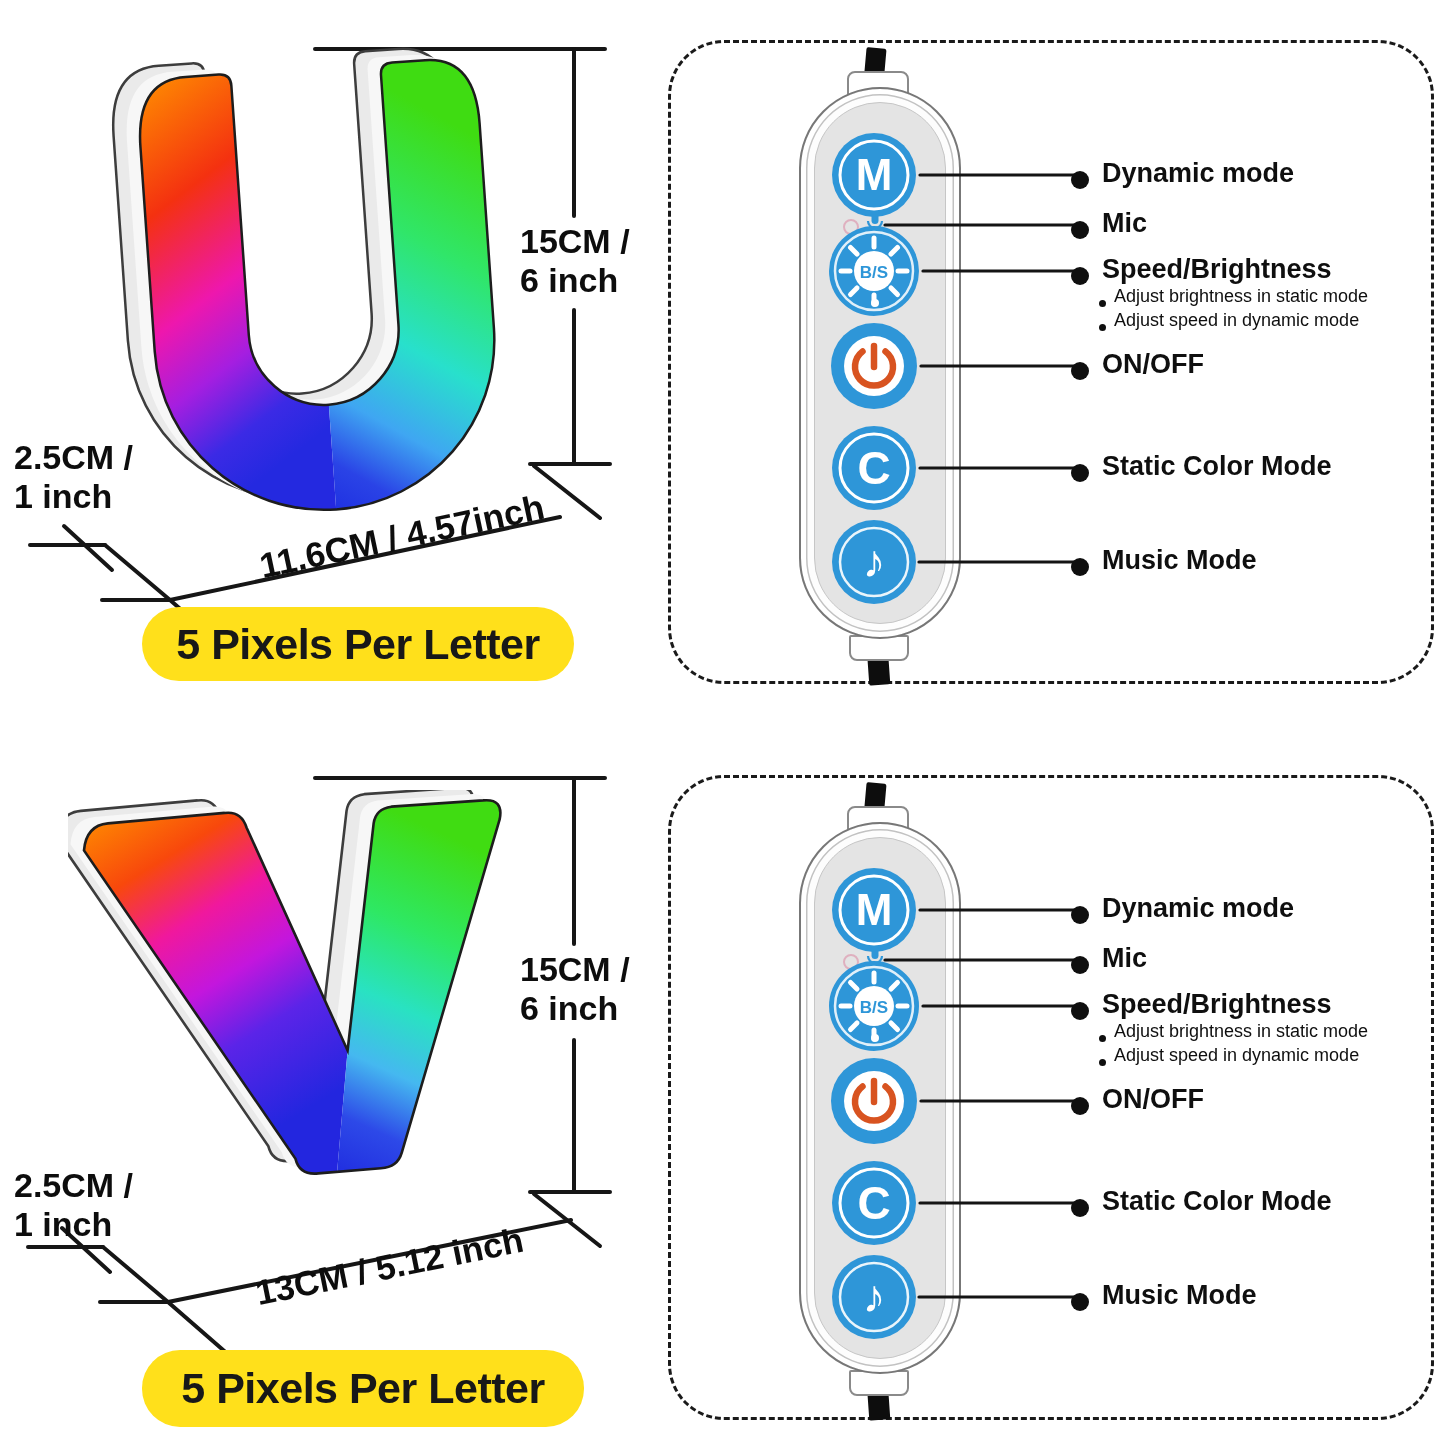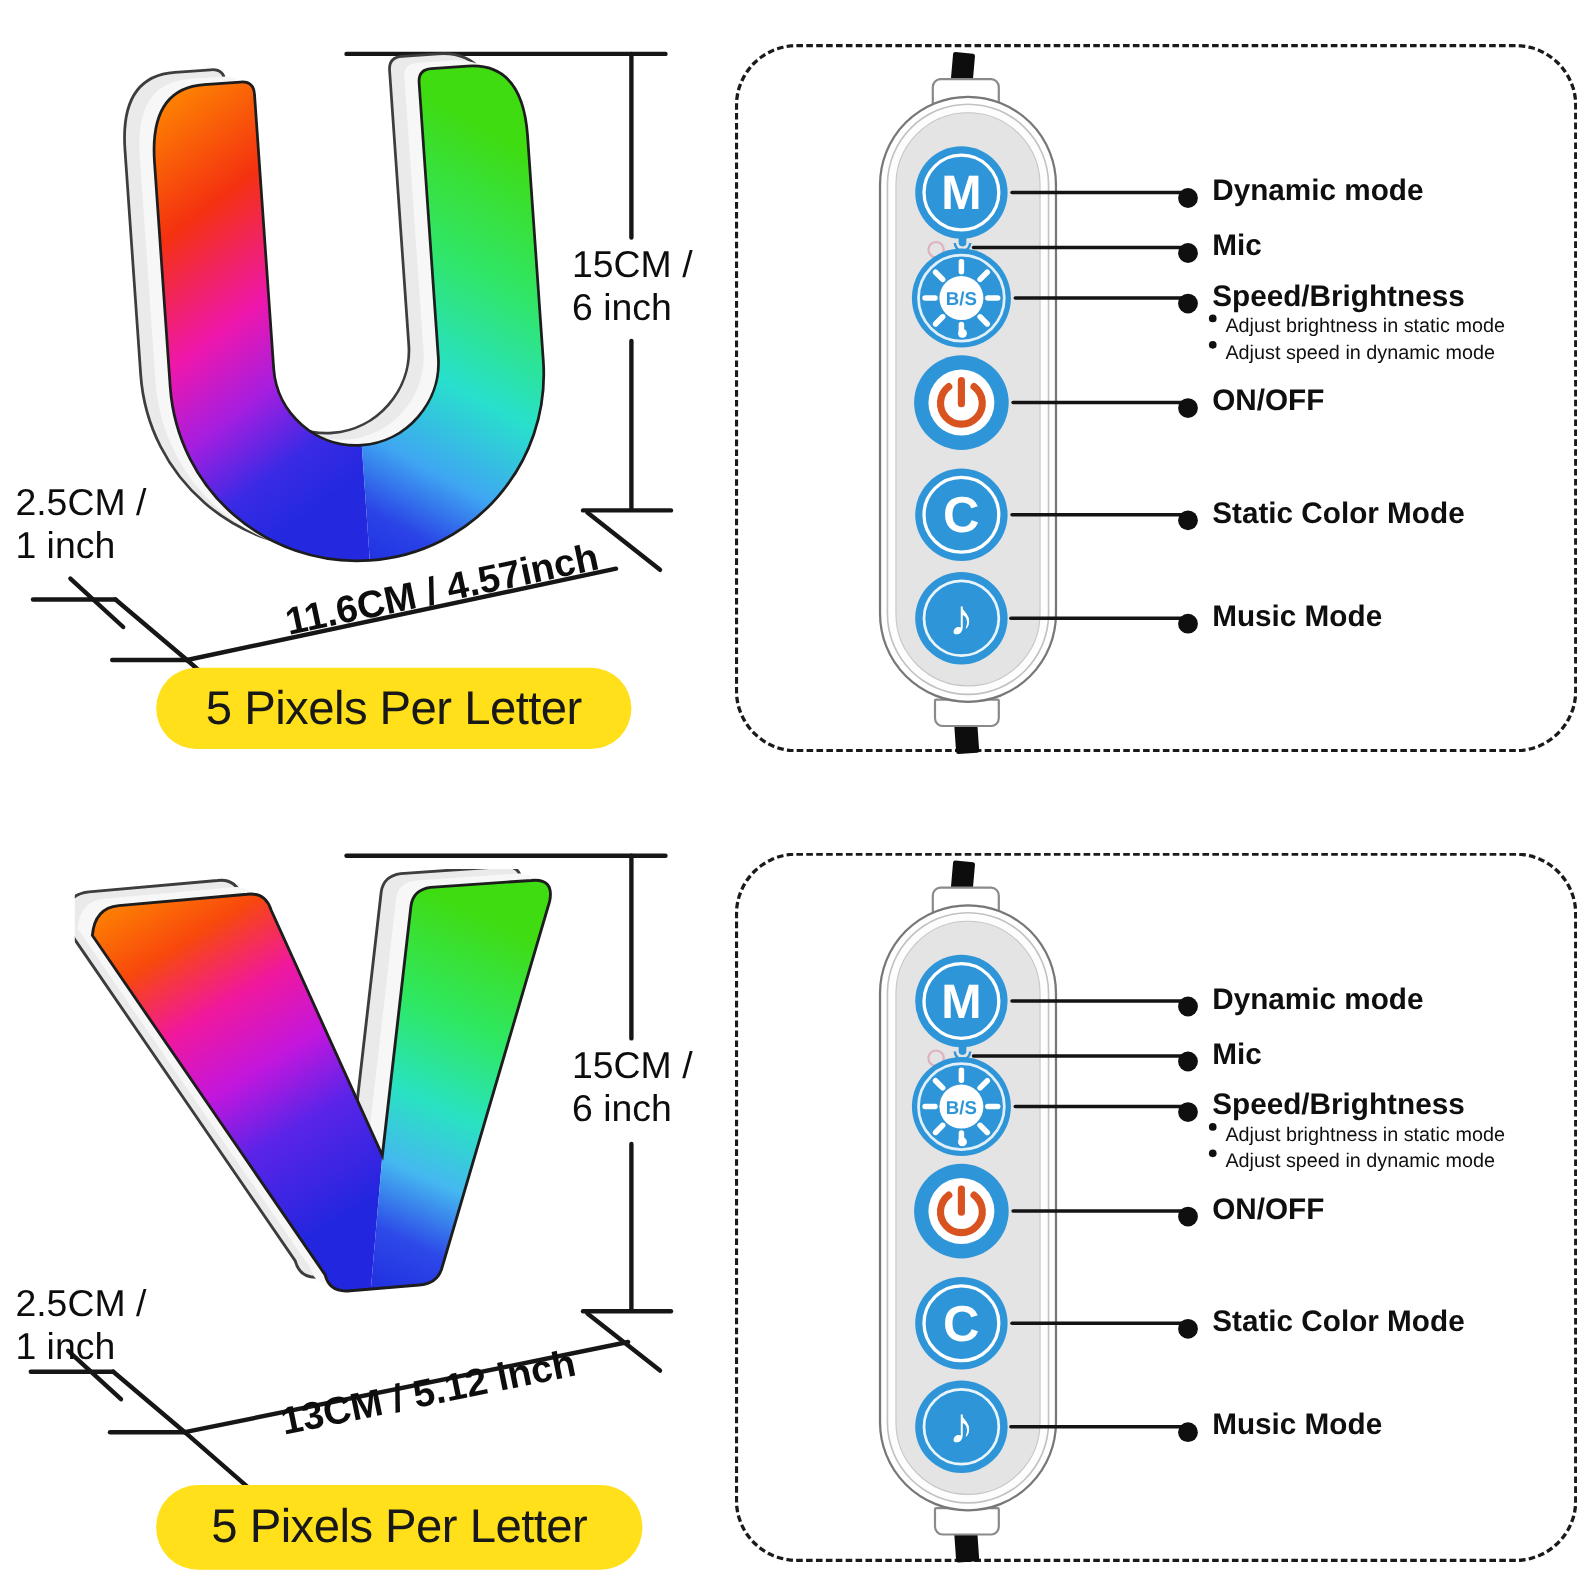--- a/index.html
+++ b/index.html
@@ -1,24 +1,24 @@
 <!DOCTYPE html>
 <html><head>
 <meta charset="utf-8">
 <style>
   html,body{margin:0;padding:0;background:#fff;}
   .stage{position:relative;width:1445px;height:1445px;background:#ffffff;overflow:hidden;
          font-family:"Liberation Sans",sans-serif;color:#111;}
   .abs{position:absolute;}
 
   
-  .dim-text{position:absolute;font-weight:400;font-size:34px;line-height:39px;color:#0d0d0d;white-space:pre-line;}
+  .dim-text{position:absolute;font-weight:700;font-size:34px;line-height:39px;color:#0d0d0d;white-space:pre-line;}
   .width-label{position:absolute;font-weight:700;font-size:35px;color:#0d0d0d;transform-origin:0 0;white-space:nowrap;}
   .badge{position:absolute;background:#ffe01b;border-radius:38px;display:flex;align-items:center;justify-content:center;
-         font-weight:400;font-size:43px;color:#181818;letter-spacing:-0.5px;}
+         font-weight:700;font-size:43px;color:#181818;letter-spacing:-0.5px;}
 
   
   .panel{position:absolute;left:668px;width:766px;border:3.5px dashed #1a1a1a;border-radius:56px;box-sizing:border-box;}
   .panel.p1{top:40px;height:644px;}
   .panel.p2{top:775px;height:645px;}
 
   .cable{position:absolute;background:#0d0d0d;border-radius:2px;}
   .cable.top{left:194px;top:5px;width:20px;height:36px;transform:rotate(5deg);}
   .cable.bottom{left:197px;top:604px;width:21px;height:38px;transform:rotate(-4deg);}
   .neck{position:absolute;background:#fff;border:2px solid #8a8a8a;}
@@ -34,21 +34,21 @@
   .rbtn{position:absolute;}
   .mic-led{position:absolute;left:172px;top:176px;width:12px;height:12px;border:2.5px solid #dfb0bf;border-radius:50%;}
   .mid-dot{position:absolute;left:200px;top:256px;width:8px;height:8px;background:#fff;border-radius:50%;}
 
   .lines-svg{position:absolute;left:0;top:0;pointer-events:none;}
 
   
   .lrow{position:absolute;display:flex;align-items:flex-end;gap:13px;}
   .lrow .dot{width:18px;height:18px;background:#0f0f0f;border-radius:50%;flex:0 0 auto;}
   .lrow .ltext{font-size:27px;font-weight:700;color:#0f0f0f;white-space:nowrap;}
-  .note{position:absolute;font-size:18px;font-weight:400;color:#0f0f0f;white-space:nowrap;display:flex;align-items:flex-start;gap:8px;}
+  .note{position:absolute;font-size:18px;font-weight:400;color:#0f0f0f;white-space:nowrap;display:flex;align-items:flex-end;gap:8px;}
   .note .ndot{width:7px;height:7px;background:#0f0f0f;border-radius:50%;flex:0 0 auto;}
 </style>
 </head>
 <body>
 
 <div class="stage">
 
   <svg class="abs" width="1445" height="1445" viewBox="0 0 1445 1445" style="left:0;top:0;">
     <g stroke="#161616" stroke-width="4" stroke-linecap="round" fill="none">
 

